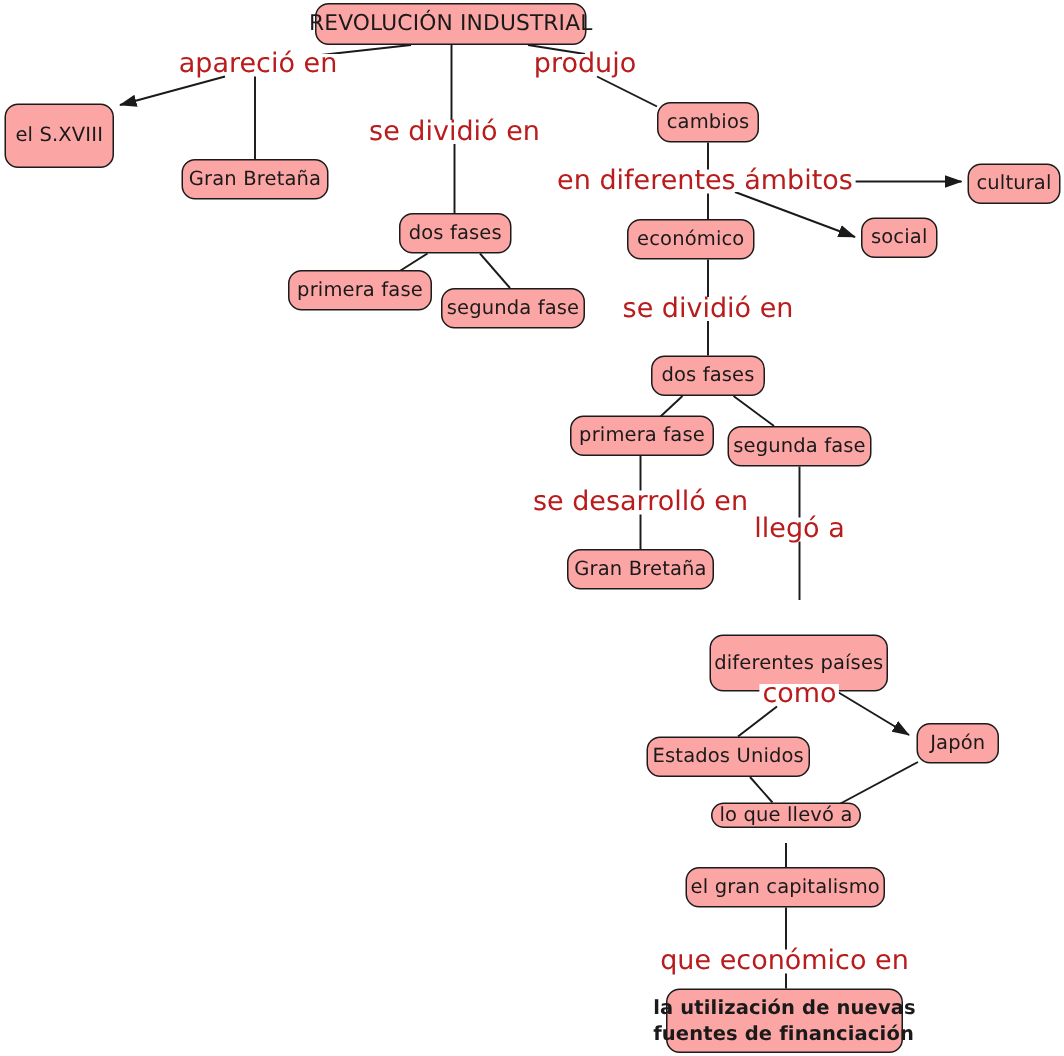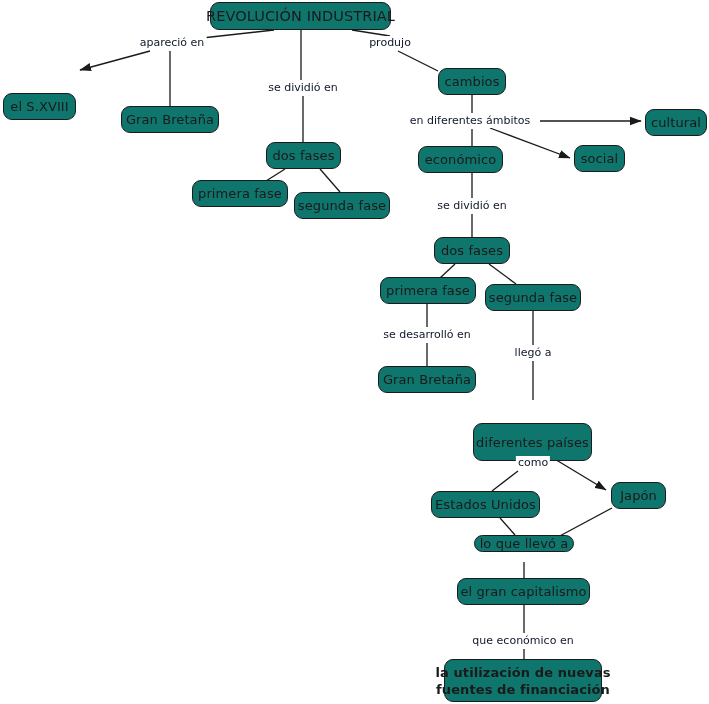--- a/index.html
+++ b/index.html
@@ -20,45 +20,44 @@
   #edges {
     position: absolute;
     left: 0;
     top: 0;
     width: 709px;
     height: 704px;
   }
   .node {
     position: absolute;
     box-sizing: border-box;
-    background: #0f766e;
+    background: #fca5a5;
     border: 1.4px solid #1b1b1b;
     border-radius: 9px;
     display: flex;
     align-items: center;
     justify-content: center;
-    text-align: center;
     color: #1a1a1a;
     font-size: 13px;
     line-height: 15px;
     white-space: pre;
     letter-spacing: 0.1px;
     z-index: 2;
   }
   .node.title {
     font-size: 14.5px;
   }
   .node.two-line {
     line-height: 17px;
     font-weight: bold;
   }
   .link-label {
     position: absolute;
-    color: #0f172a;
-    font-size: 11px;
+    color: #b91c1c;
+    font-size: 18px;
     line-height: 14px;
     white-space: pre;
     transform: translate(-50%, -50%);
     background: #ffffff;
     padding: 0 2px;
     z-index: 3;
   }
 </style>
 </head>
 <body>
@@ -99,21 +98,21 @@
         <path d="M 500 518 L 515 535"></path>
         <path d="M 612 508 L 556 538"></path>
         <path d="M 524 562 L 524 578"></path>
         <path d="M 524 605 L 524 633"></path>
         <path d="M 524 649 L 524 659"></path>
       </g>
   </svg>
 
   <div id="node-layer">
       <div class="node title" style="left: 210px; top: 2px; width: 181px; height: 28px;">REVOLUCIÓN INDUSTRIAL</div>
-      <div class="node" style="left: 3px; top: 69px; width: 73px; height: 27px; margin-top: 24px;">el S.XVIII</div>
+      <div class="node" style="left: 3px; top: 69px; width: 73px; height: 43px;">el S.XVIII</div>
       <div class="node" style="left: 121px; top: 106px; width: 98px; height: 27px;">Gran Bretaña</div>
       <div class="node" style="left: 266px; top: 142px; width: 75px; height: 27px;">dos fases</div>
       <div class="node" style="left: 192px; top: 180px; width: 96px; height: 27px;">primera fase</div>
       <div class="node" style="left: 294px; top: 192px; width: 96px; height: 27px;">segunda fase</div>
       <div class="node" style="left: 438px; top: 68px; width: 68px; height: 27px;">cambios</div>
       <div class="node" style="left: 645px; top: 109px; width: 62px; height: 27px;">cultural</div>
       <div class="node" style="left: 574px; top: 145px; width: 51px; height: 27px;">social</div>
       <div class="node" style="left: 418px; top: 146px; width: 85px; height: 27px;">económico</div>
       <div class="node" style="left: 434px; top: 237px; width: 76px; height: 27px;">dos fases</div>
       <div class="node" style="left: 380px; top: 277px; width: 96px; height: 27px;">primera fase</div>

